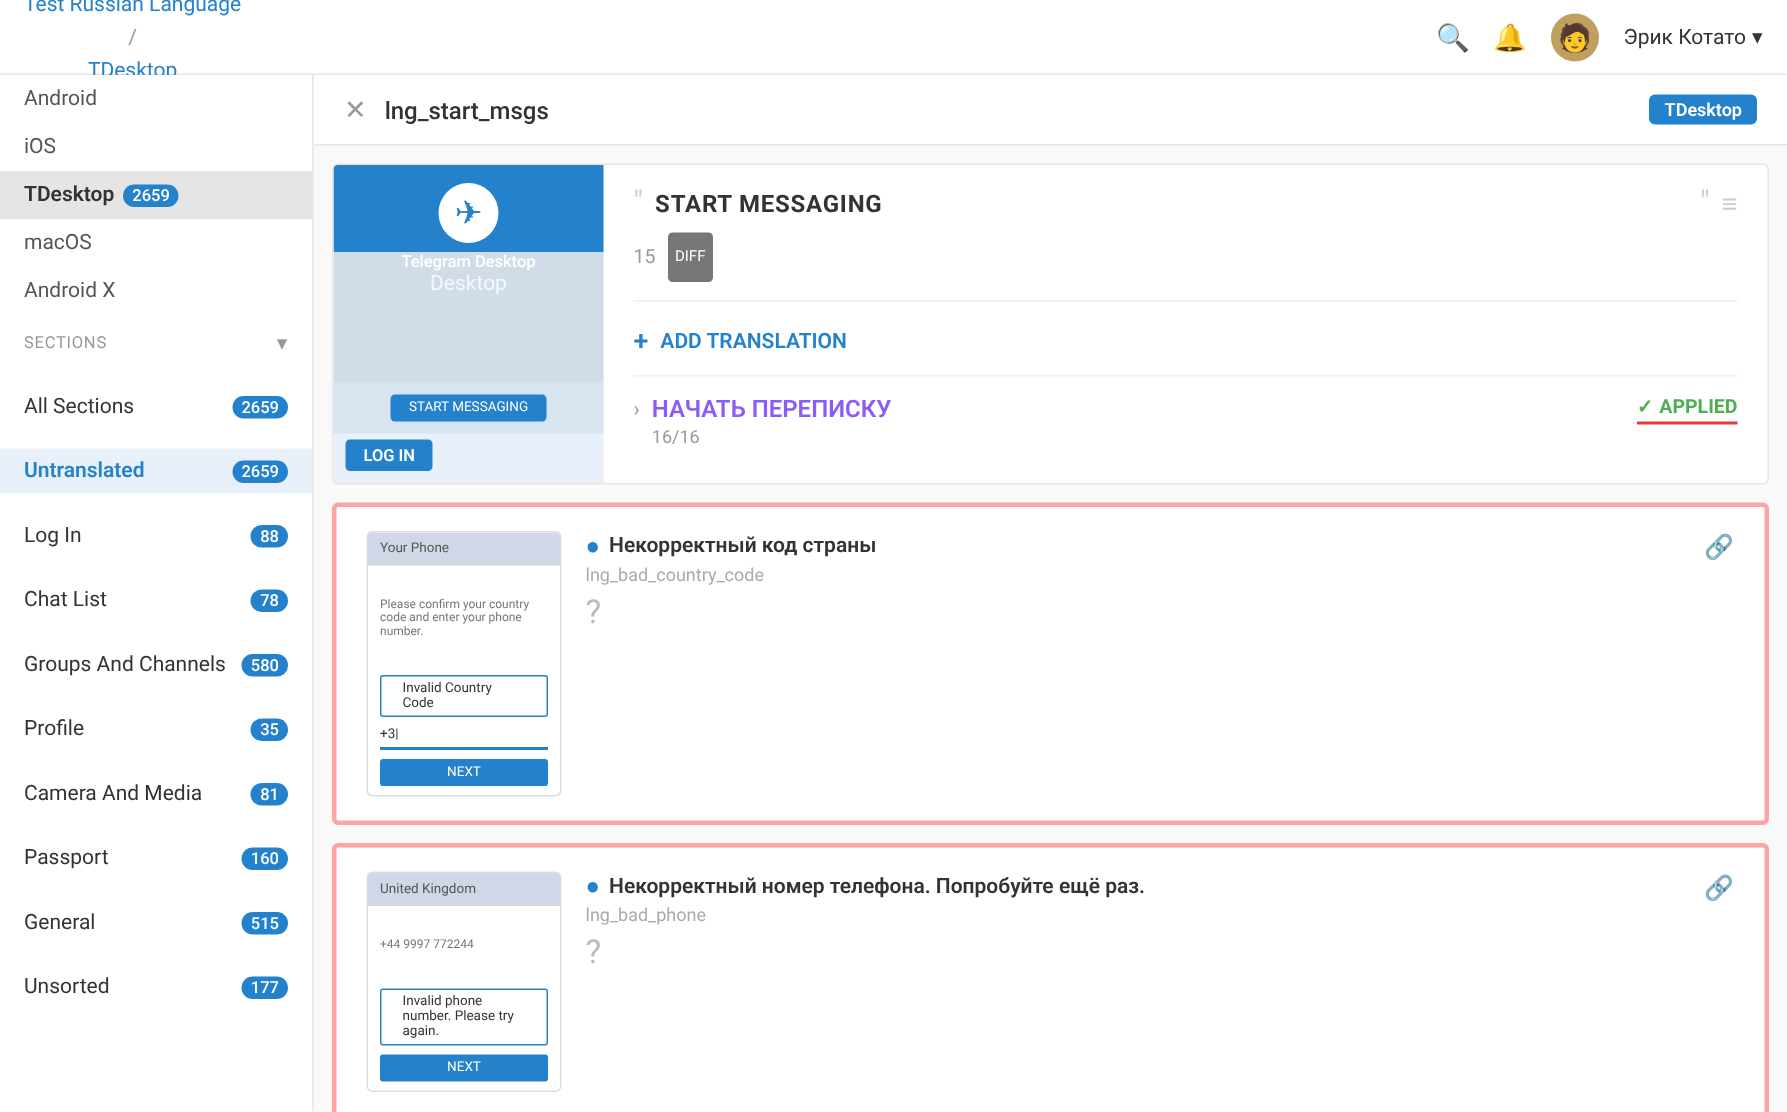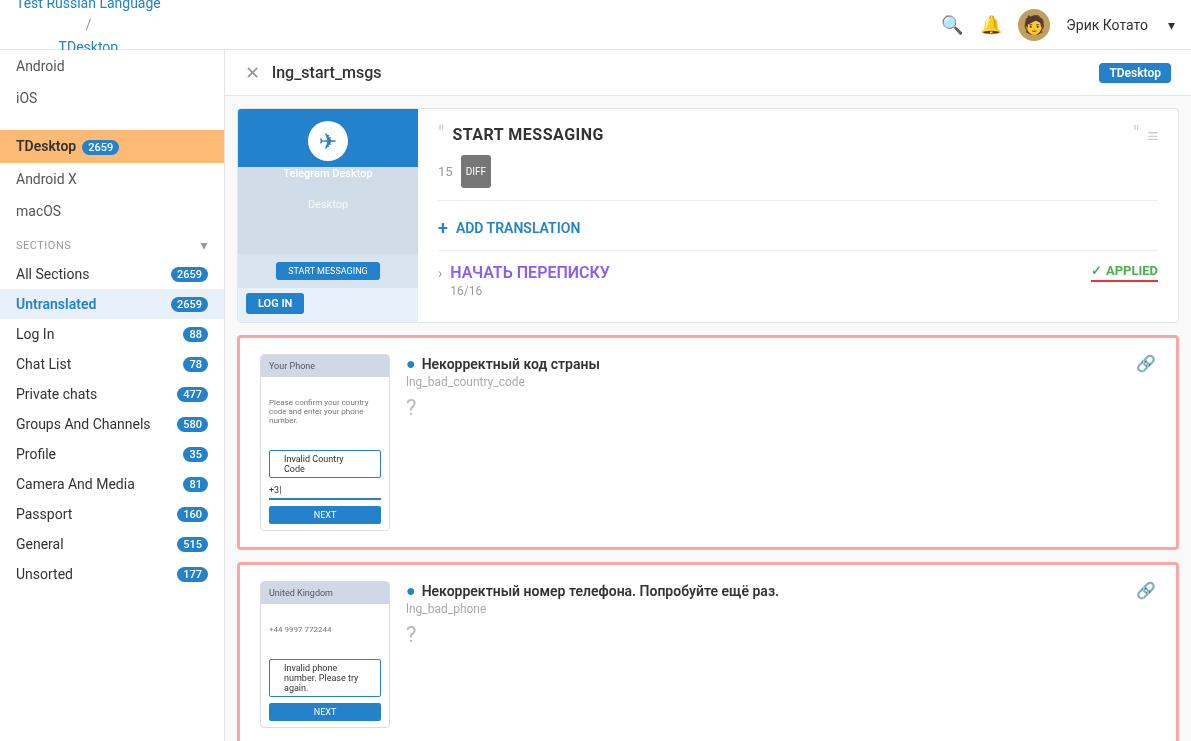--- a/index.html
+++ b/index.html
@@ -28,47 +28,46 @@
       display: flex;
       align-items: center;
       gap: 16px;
     }
     .header-icon { color: #555; font-size: 18px; cursor: pointer; }
     .user-avatar {
       width: 32px; height: 32px; border-radius: 50%; background: #c0a060;
       display: flex; align-items: center; justify-content: center;
       font-size: 12px; color: #fff; overflow: hidden;
     }
-    .user-name { color: #333; font-size: 14px; cursor: pointer; display: flex; align-items: center; gap: 20px; }
+    .user-name { color: #333; font-size: 14px; cursor: pointer; display: flex; align-items: center; gap: 4px; }
 
     
     .layout {
       display: flex;
       height: calc(741px - 50px);
     }
 
     
     .sidebar {
-      width: 225px;
+      width: 209px;
       border-right: 1px solid #e5e5e5;
       overflow-y: auto;
       flex-shrink: 0;
       background: #fff;
     }
     .sidebar-platform {
       padding: 8px 16px;
       font-size: 14px;
       color: #555;
       cursor: pointer;
     }
     .sidebar-platform.active {
-      background: #fdba74;
+      background: #e5e5e5;
       font-weight: 600;
       color: #333;
-      margin-top: 16px;
     }
     .sidebar-badge {
       display: inline-block;
       background: #2481cc;
       color: #fff;
       border-radius: 10px;
       font-size: 11px;
       padding: 1px 6px;
       margin-left: 6px;
       font-weight: 500;
@@ -84,20 +83,21 @@
       justify-content: space-between;
     }
     .sidebar-item {
       padding: 7px 16px;
       font-size: 14px;
       color: #333;
       cursor: pointer;
       display: flex;
       align-items: center;
       justify-content: space-between;
+      margin-top: 13px;
     }
     .sidebar-item.active { background: #e8f0fa; color: #2481cc; }
     .sidebar-item.active .sidebar-item-label { color: #2481cc; font-weight: 600; }
 
     
     .main {
       flex: 1;
       overflow-y: auto;
       background: #f9f9f9;
     }
@@ -157,21 +157,21 @@
       position: relative;
     }
     .telegram-logo {
       width: 40px; height: 40px; background: #fff; border-radius: 50%;
       display: flex; align-items: center; justify-content: center;
       font-size: 22px; color: #2481cc;
     }
     .screenshot-title {
       color: #fff; font-size: 11px; margin-top: 6px; font-weight: 500;
     }
-    .screenshot-subtitle { color: rgba(255,255,255,0.8); font-size: 11px; margin-top: 18px; text-align: center; }
+    .screenshot-subtitle { color: rgba(255,255,255,0.8); font-size: 14px; margin-top: 0; text-align: center; }
     .screenshot-bottom {
       background: #d8e4ef;
       padding: 8px;
       display: flex; align-items: center; justify-content: center;
     }
     .start-msg-btn {
       background: #2481cc; color: #fff; font-size: 9px; padding: 4px 12px; border-radius: 3px;
       cursor: pointer;
     }
     .login-label {
@@ -299,22 +299,22 @@
 </div>
 
 <div class="layout">
 
   <div class="sidebar">
 
     <div id="platform-list">
         <div class="sidebar-platform"><span>Android</span></div>
         <div class="sidebar-platform"><span>iOS</span></div>
         <div class="sidebar-platform active"><span>TDesktop</span><span class="sidebar-badge">2659</span></div>
+        <div class="sidebar-platform"><span>macOS</span></div>
         <div class="sidebar-platform"><span>Android X</span></div>
-        <div class="sidebar-platform"><span>macOS</span></div>
       </div>
 
     <div class="sections-header">
       <span>SECTIONS</span>
       <span style="font-size:14px; color:#999;">▾</span>
     </div>
     <div id="sections-list">
         <div class="sidebar-item">
           <span class="sidebar-item-label">All Sections</span>
           <span class="sidebar-badge">2659</span>
@@ -323,24 +323,20 @@
           <span class="sidebar-item-label">Untranslated</span>
           <span class="sidebar-badge">2659</span>
         </div>
         <div class="sidebar-item">
           <span class="sidebar-item-label">Log In</span>
           <span class="sidebar-badge">88</span>
         </div>
         <div class="sidebar-item">
           <span class="sidebar-item-label">Chat List</span>
           <span class="sidebar-badge">78</span>
-        </div>
-        <div class="sidebar-item">
-          <span class="sidebar-item-label">Private chats</span>
-          <span class="sidebar-badge">477</span>
         </div>
         <div class="sidebar-item">
           <span class="sidebar-item-label">Groups And Channels</span>
           <span class="sidebar-badge">580</span>
         </div>
         <div class="sidebar-item">
           <span class="sidebar-item-label">Profile</span>
           <span class="sidebar-badge">35</span>
         </div>
         <div class="sidebar-item">

